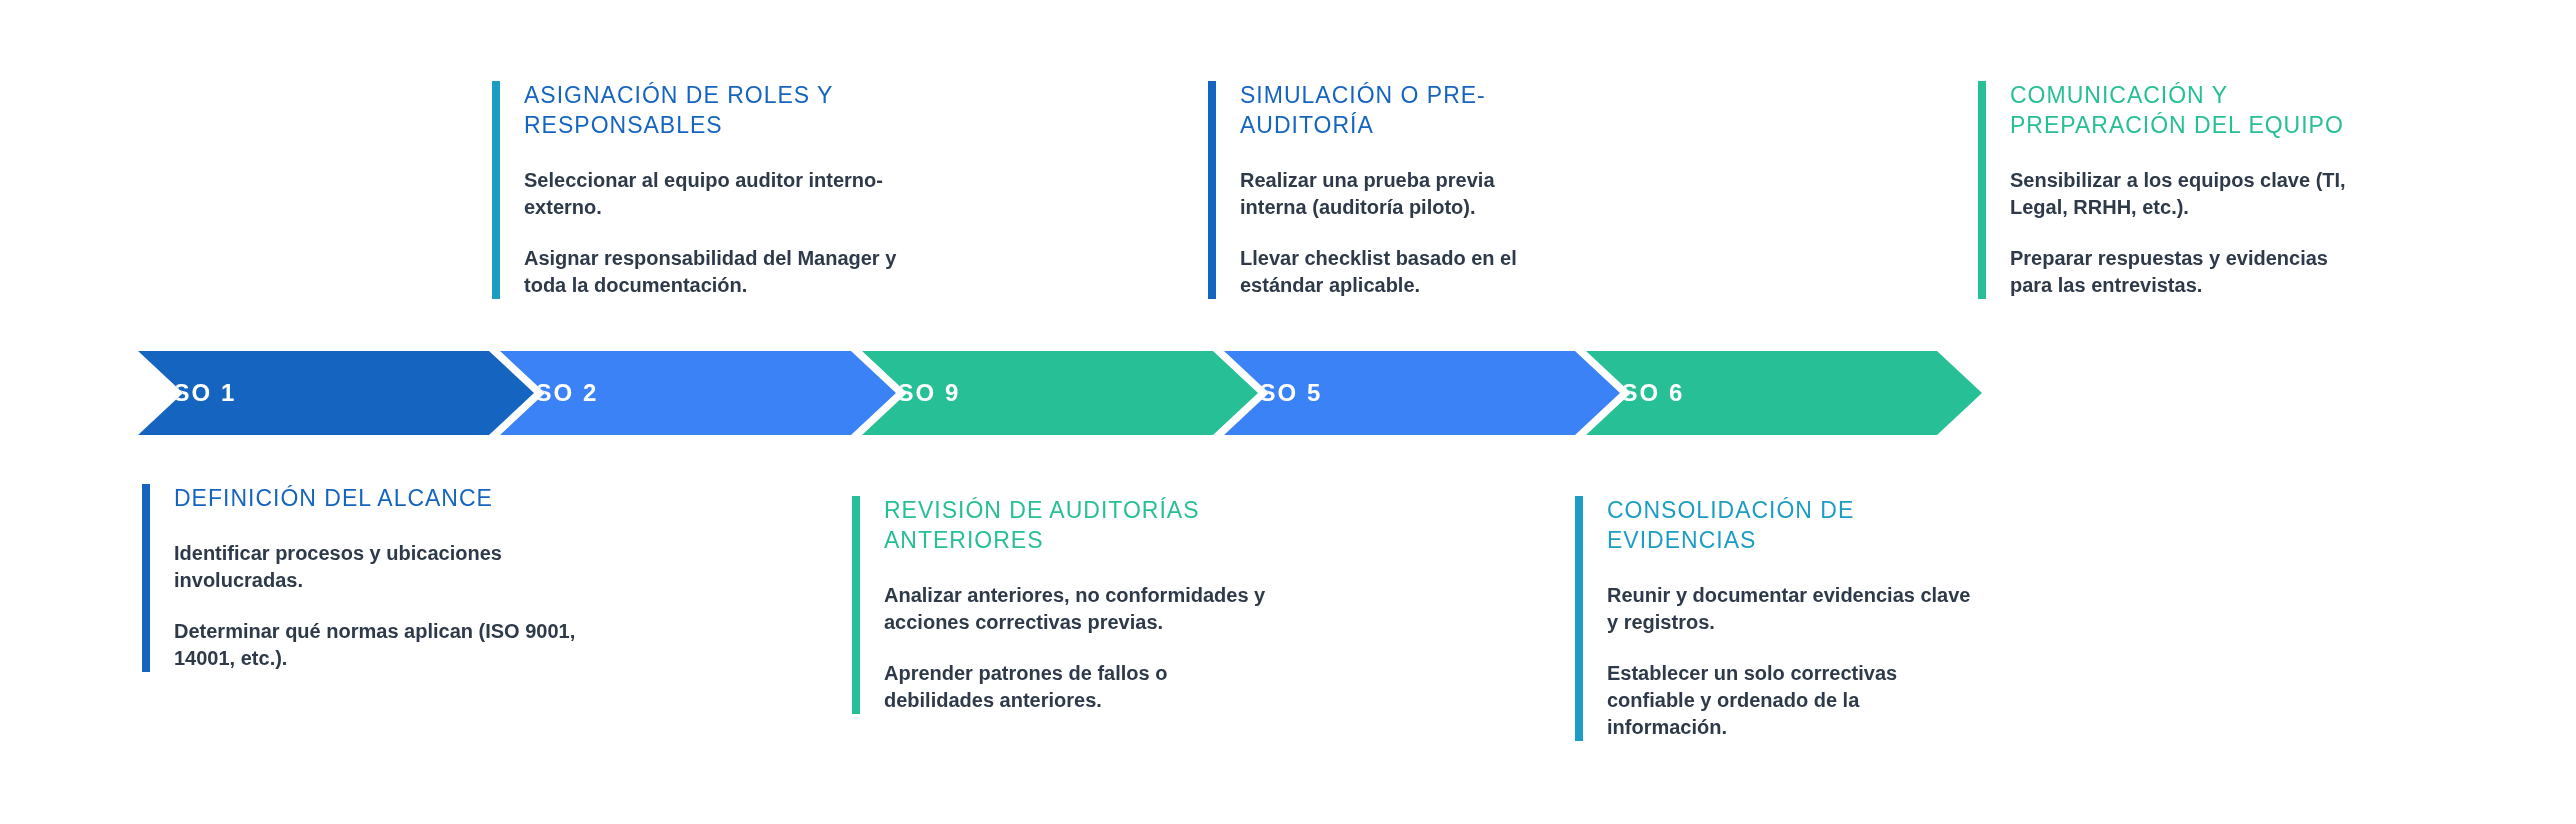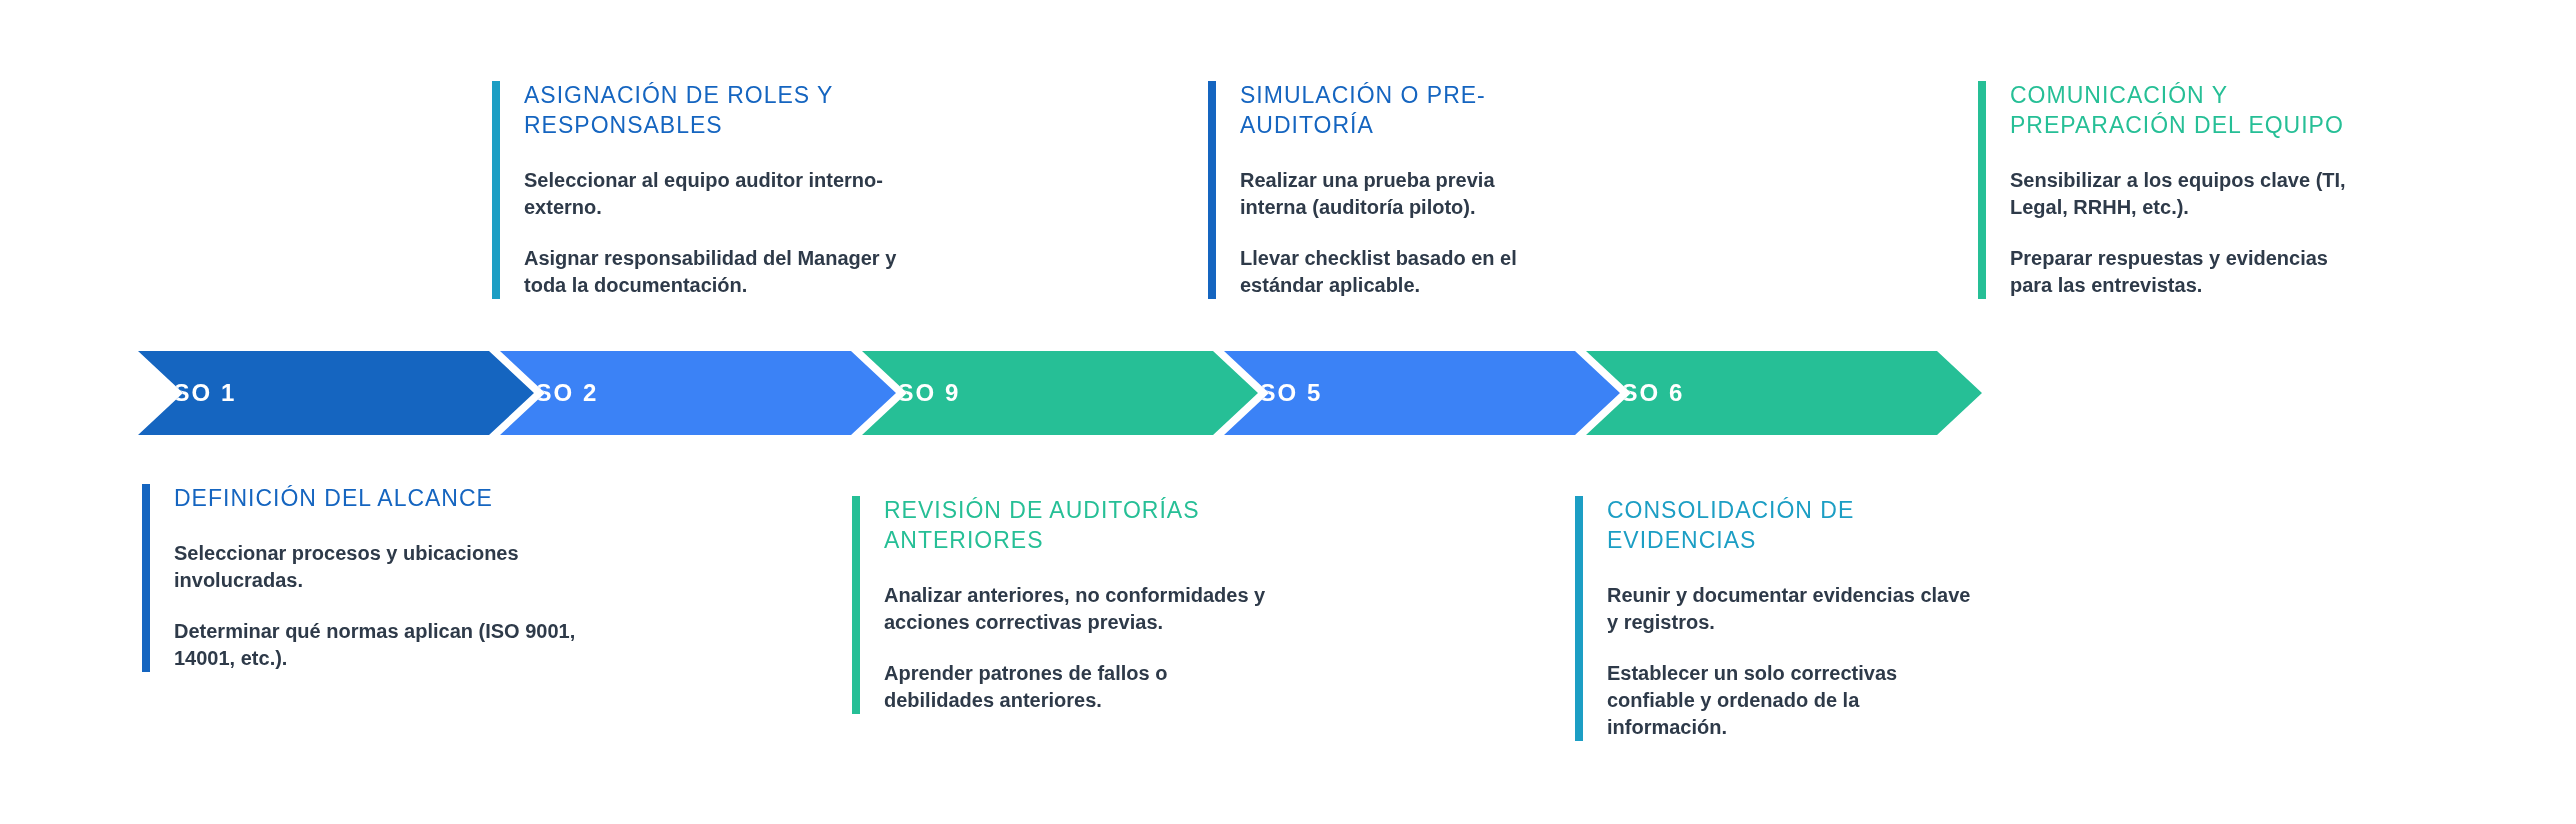--- a/index.html
+++ b/index.html
@@ -134,21 +134,21 @@
       </div>
     <div class="chevron c-green">
         <span>PASO 6</span>
       </div>
   </div>
 
   <div class="info-block" id="block-b0">
     <div class="accent-bar bar-blue"></div>
     <div class="info-content">
       <div class="info-heading hd-blue">DEFINICIÓN DEL ALCANCE</div>
-      <p class="info-paragraph">Seleccionar procesos y ubicaciones involucradas.</p>
+      <p class="info-paragraph">Identificar procesos y ubicaciones involucradas.</p>
       <p class="info-paragraph">Determinar qué normas aplican (ISO 9001, 14001, etc.).</p>
     </div>
   </div>
 
   <div class="info-block" id="block-b1">
     <div class="accent-bar bar-green"></div>
     <div class="info-content">
       <div class="info-heading hd-green">REVISIÓN DE AUDITORÍAS ANTERIORES</div>
       <p class="info-paragraph">Analizar anteriores, no conformidades y acciones correctivas previas.</p>
       <p class="info-paragraph">Aprender patrones de fallos o debilidades anteriores.</p>

